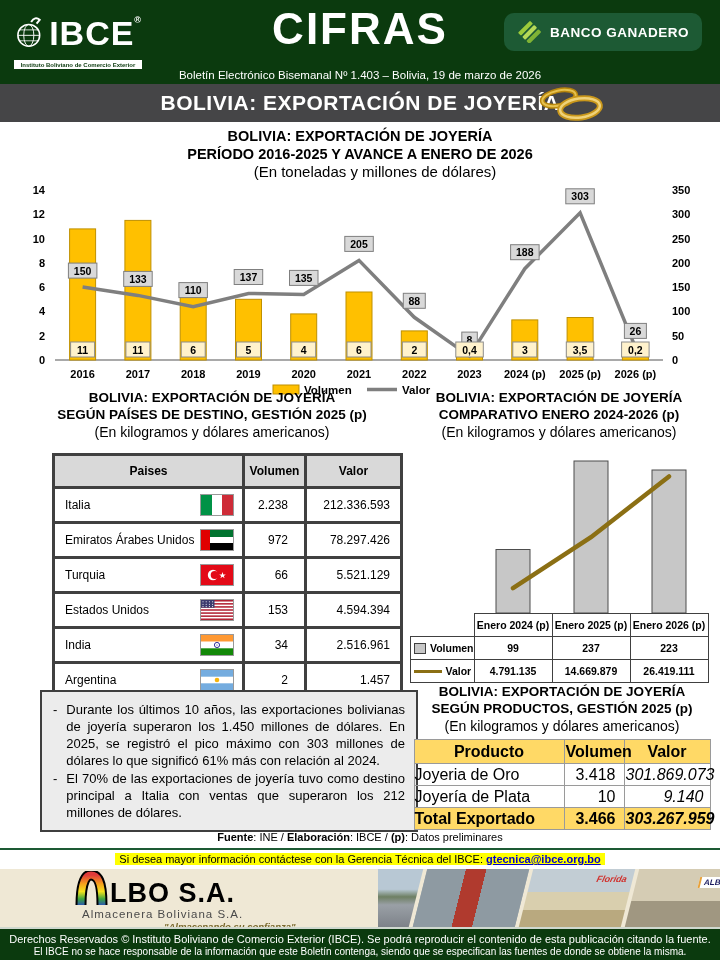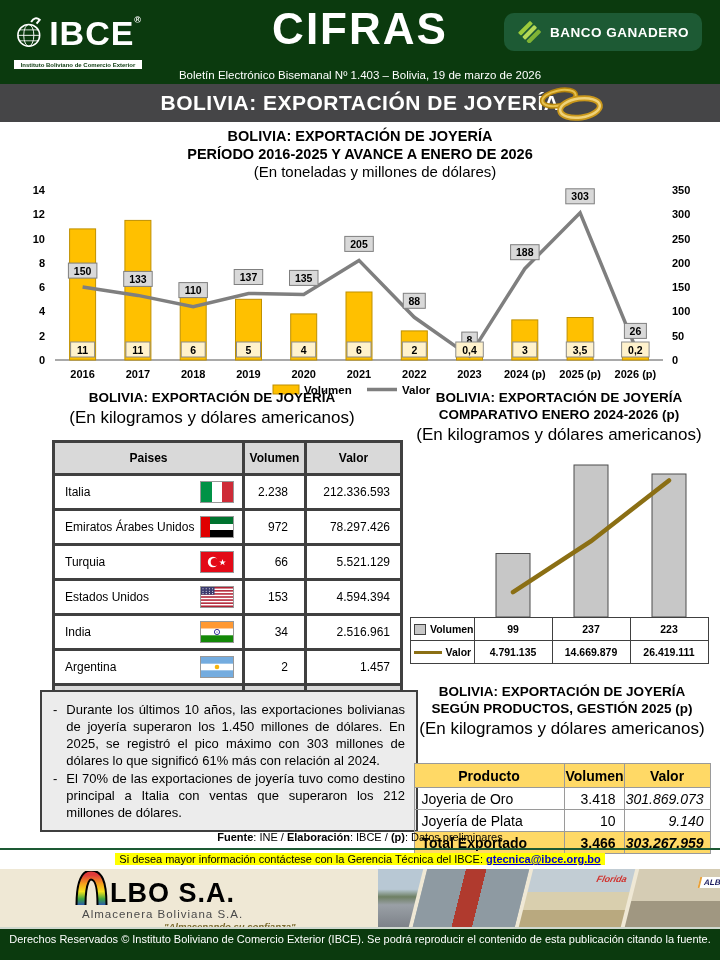--- a/index.html
+++ b/index.html
@@ -28,21 +28,21 @@
 
   
   #main-sec{position:absolute;top:127px;left:0;width:720px;text-align:center;}
   .ct1,.ct2{font-size:14.5px;font-weight:bold;line-height:1.25;}
   .ct3{font-size:15px;line-height:1.25;margin-left:30px;}
   #main-chart{margin-top:2px;}
 
   
   #sec-countries{position:absolute;left:18px;top:390px;width:388px;text-align:center;}
   .st1,.st2{font-size:13.5px;font-weight:bold;line-height:1.25;}
-  .st3{font-size:17px;line-height:1.25;}
+  .st3{font-size:14px;line-height:1.25;}
   #countries-table{border-collapse:collapse;table-layout:fixed;width:348px;margin:12px 0 0 34px;font-size:12px;}
   #countries-table th,#countries-table td{border:3px solid #404040;}
   #countries-table th{background:#D9D9D9;height:28px;font-size:12px;}
   #countries-table td{height:30px;}
   .cname{display:flex;align-items:center;justify-content:space-between;padding:0 8px 0 10px;border:none;height:30px;}
   td.cnamecell{padding:0;}
   .cvol{text-align:right;padding-right:16px;}
   .cval{text-align:right;padding-right:10px;}
   tr.totalrow td{background:#D9D9D9;font-weight:bold;}
   tr.totalrow .tname{text-align:left;padding-left:10px;}
@@ -54,25 +54,25 @@
   #compare-table th,#compare-table td{border:1px solid #404040;height:20px;}
   #compare-table th{font-size:10.5px;}
   #compare-table td.nb{border:none;}
   #compare-table td.val{font-weight:bold;font-size:10.5px;}
   .lg{display:flex;align-items:center;gap:4px;padding-left:3px;font-weight:bold;}
   td.lgcell{padding:0;}
   .sw-bar{display:inline-block;width:28px;height:9px;background:#C7C7C7;border:1px solid #404040;}
   .sw-line{display:inline-block;width:28px;height:0;border-top:3.5px solid #8B6F14;}
 
   #sec-products{position:absolute;left:412px;top:684px;width:300px;text-align:center;}
-  #products-table{border-collapse:collapse;table-layout:fixed;width:296px;margin:24px auto 0;font-size:14px;}
+  #products-table{border-collapse:collapse;table-layout:fixed;width:296px;margin:4px auto 0;font-size:16px;}
   #products-table th,#products-table td{border:1px solid #9a9a9a;}
   #products-table th{background:#FFD966;height:21px;}
   #products-table td{height:19px;}
-  .pname{text-align:left;padding-left:7px;}
+  .pname{text-align:left;padding-left:0;}
   .pvol{text-align:right;padding-right:8px;}
   .pval{text-align:right;padding-right:6px;font-style:italic;}
   tr.ptotal td{background:#FFD966;font-weight:bold;}
 
   #note-box{position:absolute;left:40px;top:690px;width:352px;background:#ECECEC;border:2px solid #3f3f3f;
             padding:9px 11px;font-size:13px;text-align:justify;line-height:1.32;}
   .note-item{display:flex;gap:9px;}
   .dash{flex:0 0 auto;}
 
   
@@ -257,20 +257,21 @@
           <text x="289" y="210">Volumen</text>
           <line x1="352" y1="205.5" x2="382" y2="205.5" stroke="#7F7F7F" stroke-width="3.5"></line>
           <text x="387" y="210">Valor</text>
         </g>
       </svg>
     </div>
 </div>
 
 <div id="sec-countries">
   <div class="st1">BOLIVIA: EXPORTACIÓN DE JOYERÍA</div>
+  <div class="st2">SEGÚN PAÍSES DE DESTINO, GESTIÓN 2025 (p)</div>
   <div class="st3">(En kilogramos y dólares americanos)</div>
   <table id="countries-table">
     <colgroup>
         <col style="width:190px">
         <col style="width:62px">
         <col style="width:96px">
       </colgroup>
     <tbody id="countries-body">
         <tr>
           <th>Paises</th>
@@ -407,20 +408,26 @@
       </svg>
     </div>
   <table id="compare-table">
     <colgroup>
         <col style="width:64px">
         <col style="width:78px">
         <col style="width:78px">
         <col style="width:78px">
       </colgroup>
     <tbody id="compare-body">
+        <tr>
+          <td class="nb"></td>
+          <th><b>Enero 2024 (p)</b></th>
+          <th><b>Enero 2025 (p)</b></th>
+          <th><b>Enero 2026 (p)</b></th>
+        </tr>
         <tr>
           <td class="lgcell">
             <span class="lg"><span class="sw-bar"></span>Volumen</span>
           </td>
           <td class="val">99</td>
           <td class="val">237</td>
           <td class="val">223</td>
         </tr>
         <tr>
           <td class="lgcell">
@@ -516,13 +523,14 @@
         <span class="florida">Florida</span>
       </div>
     <div class="photo p4">
         <span class="albosign">ALBO</span>
       </div>
   </div>
 </div>
 
 <div id="foot">
   <div class="l1">Derechos Reservados © Instituto Boliviano de Comercio Exterior (IBCE). Se podrá reproducir el contenido de esta publicación citando la fuente.</div>
+  <div class="l2">El IBCE no se hace responsable de la información que este Boletín contenga, siendo que se especifican las fuentes de donde se obtiene la misma.</div>
 </div>
 
 </body></html>

